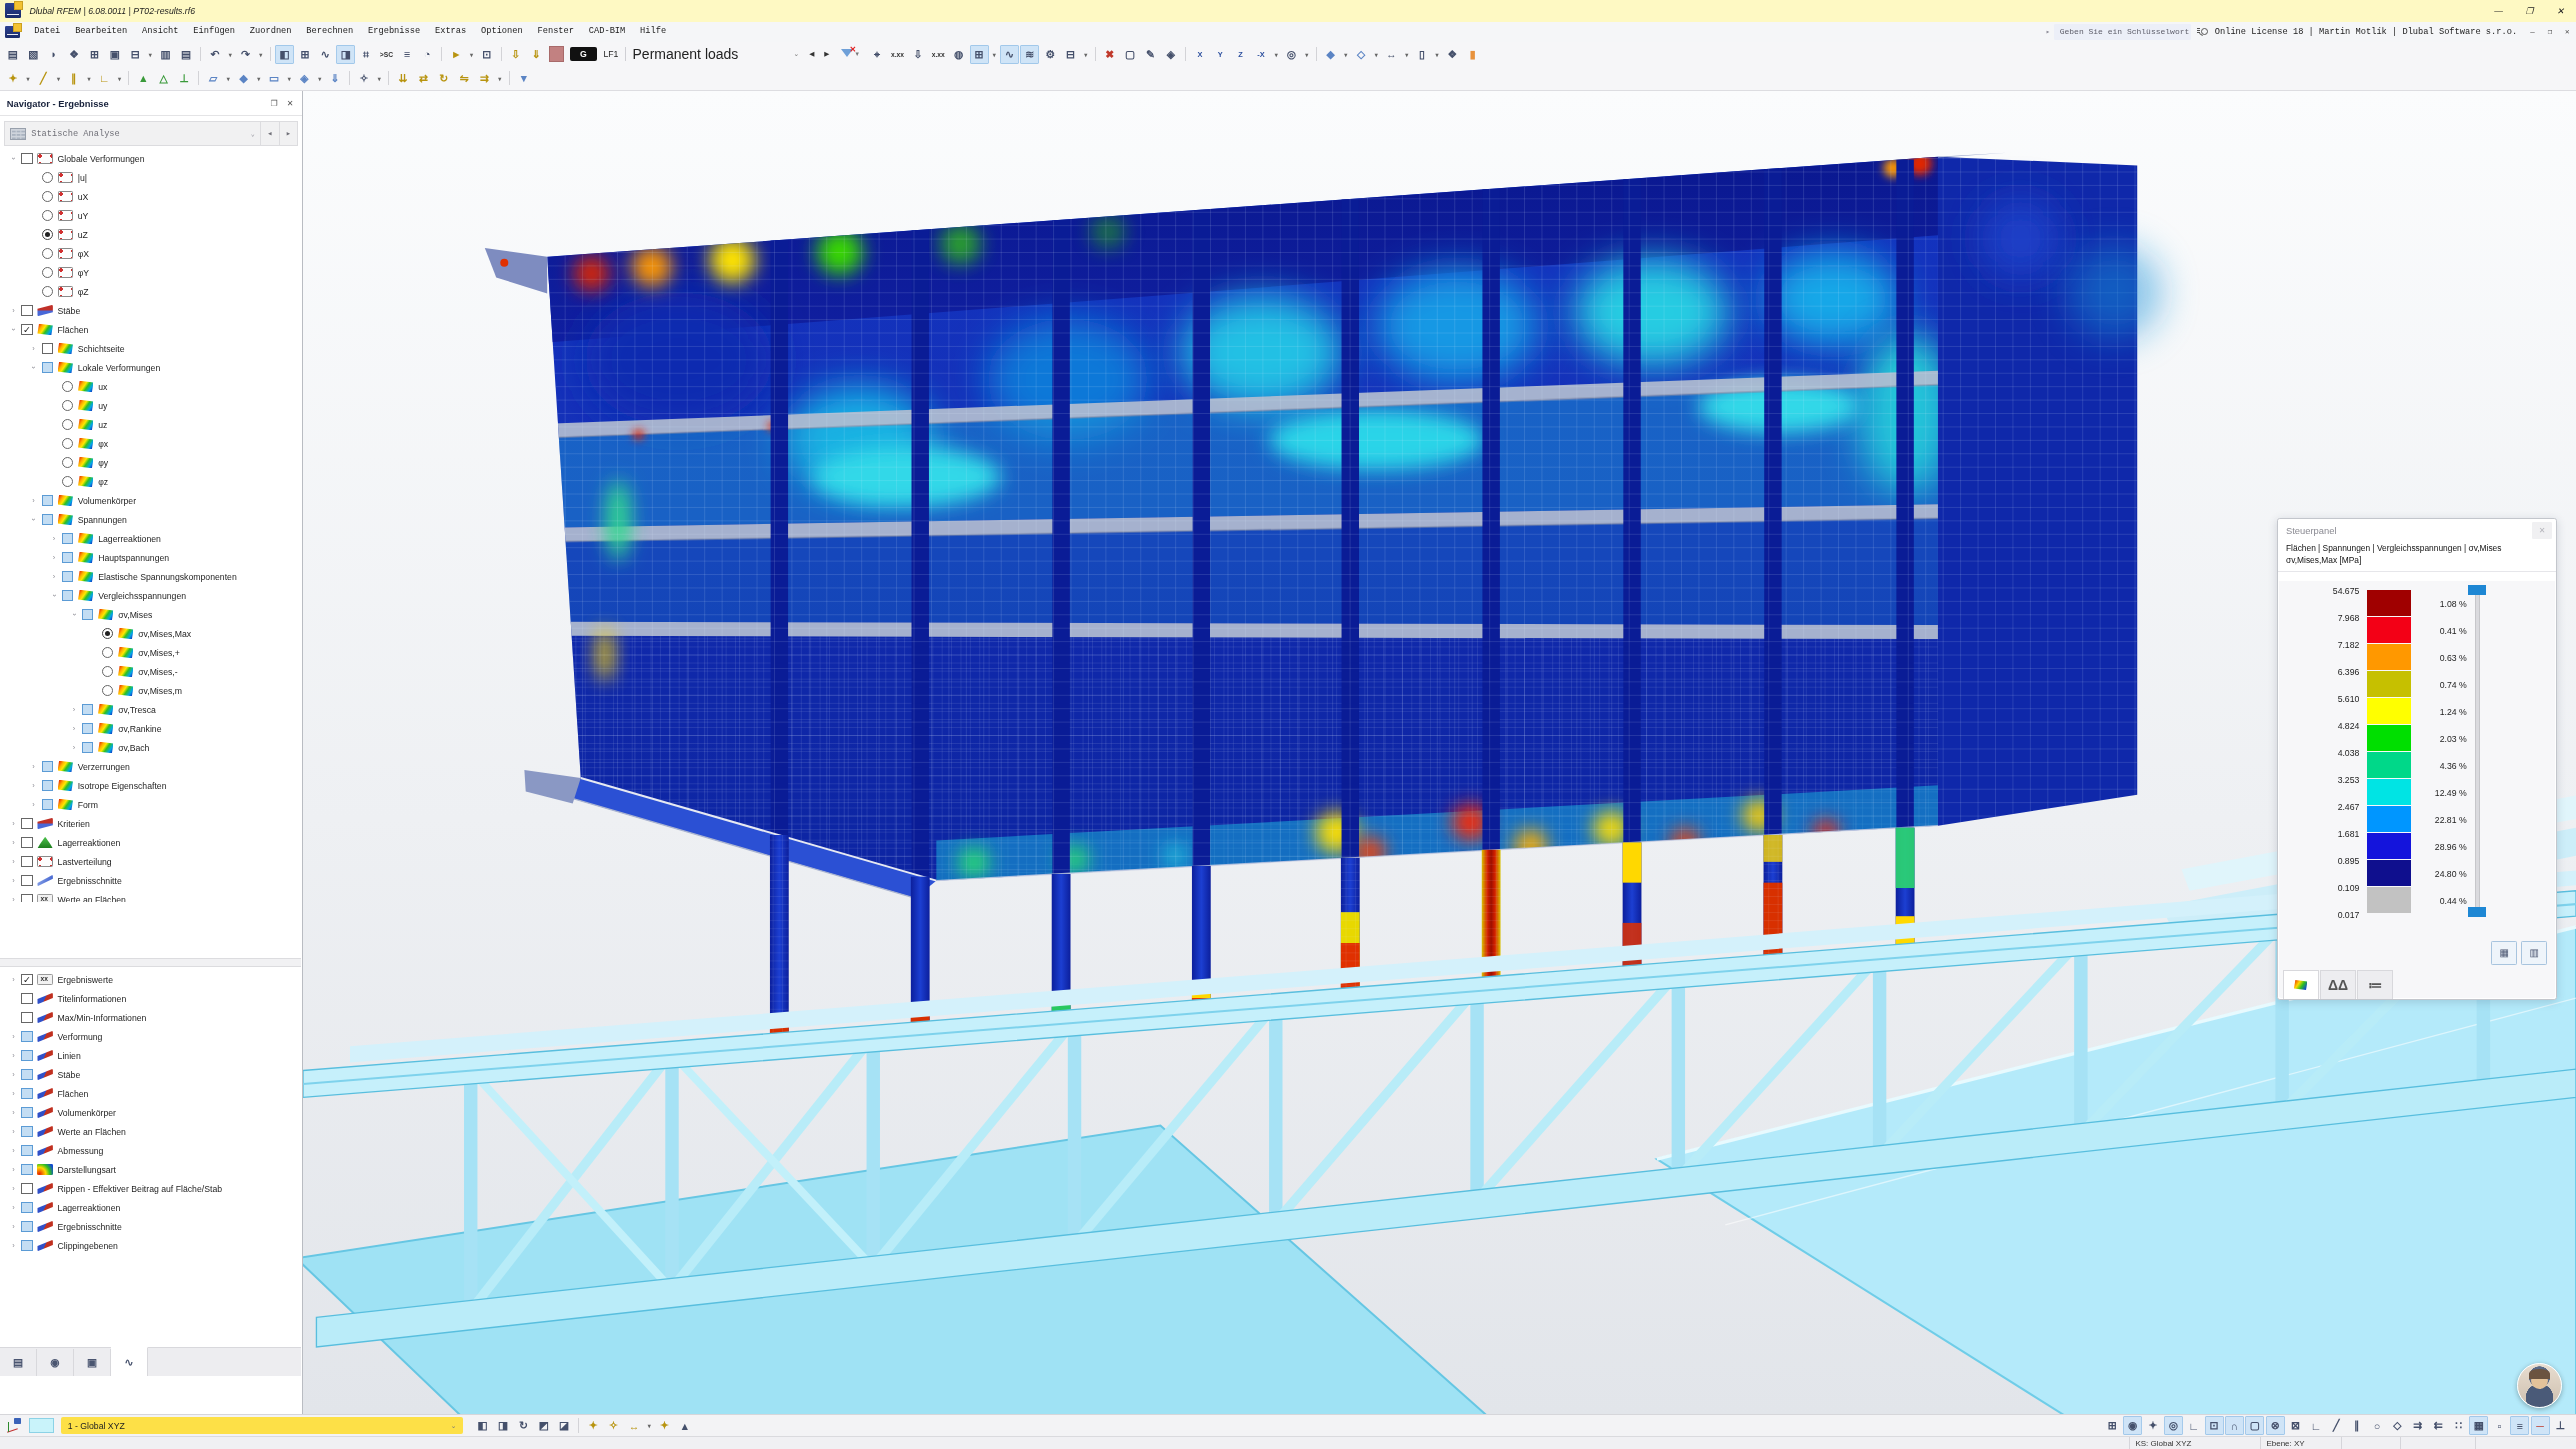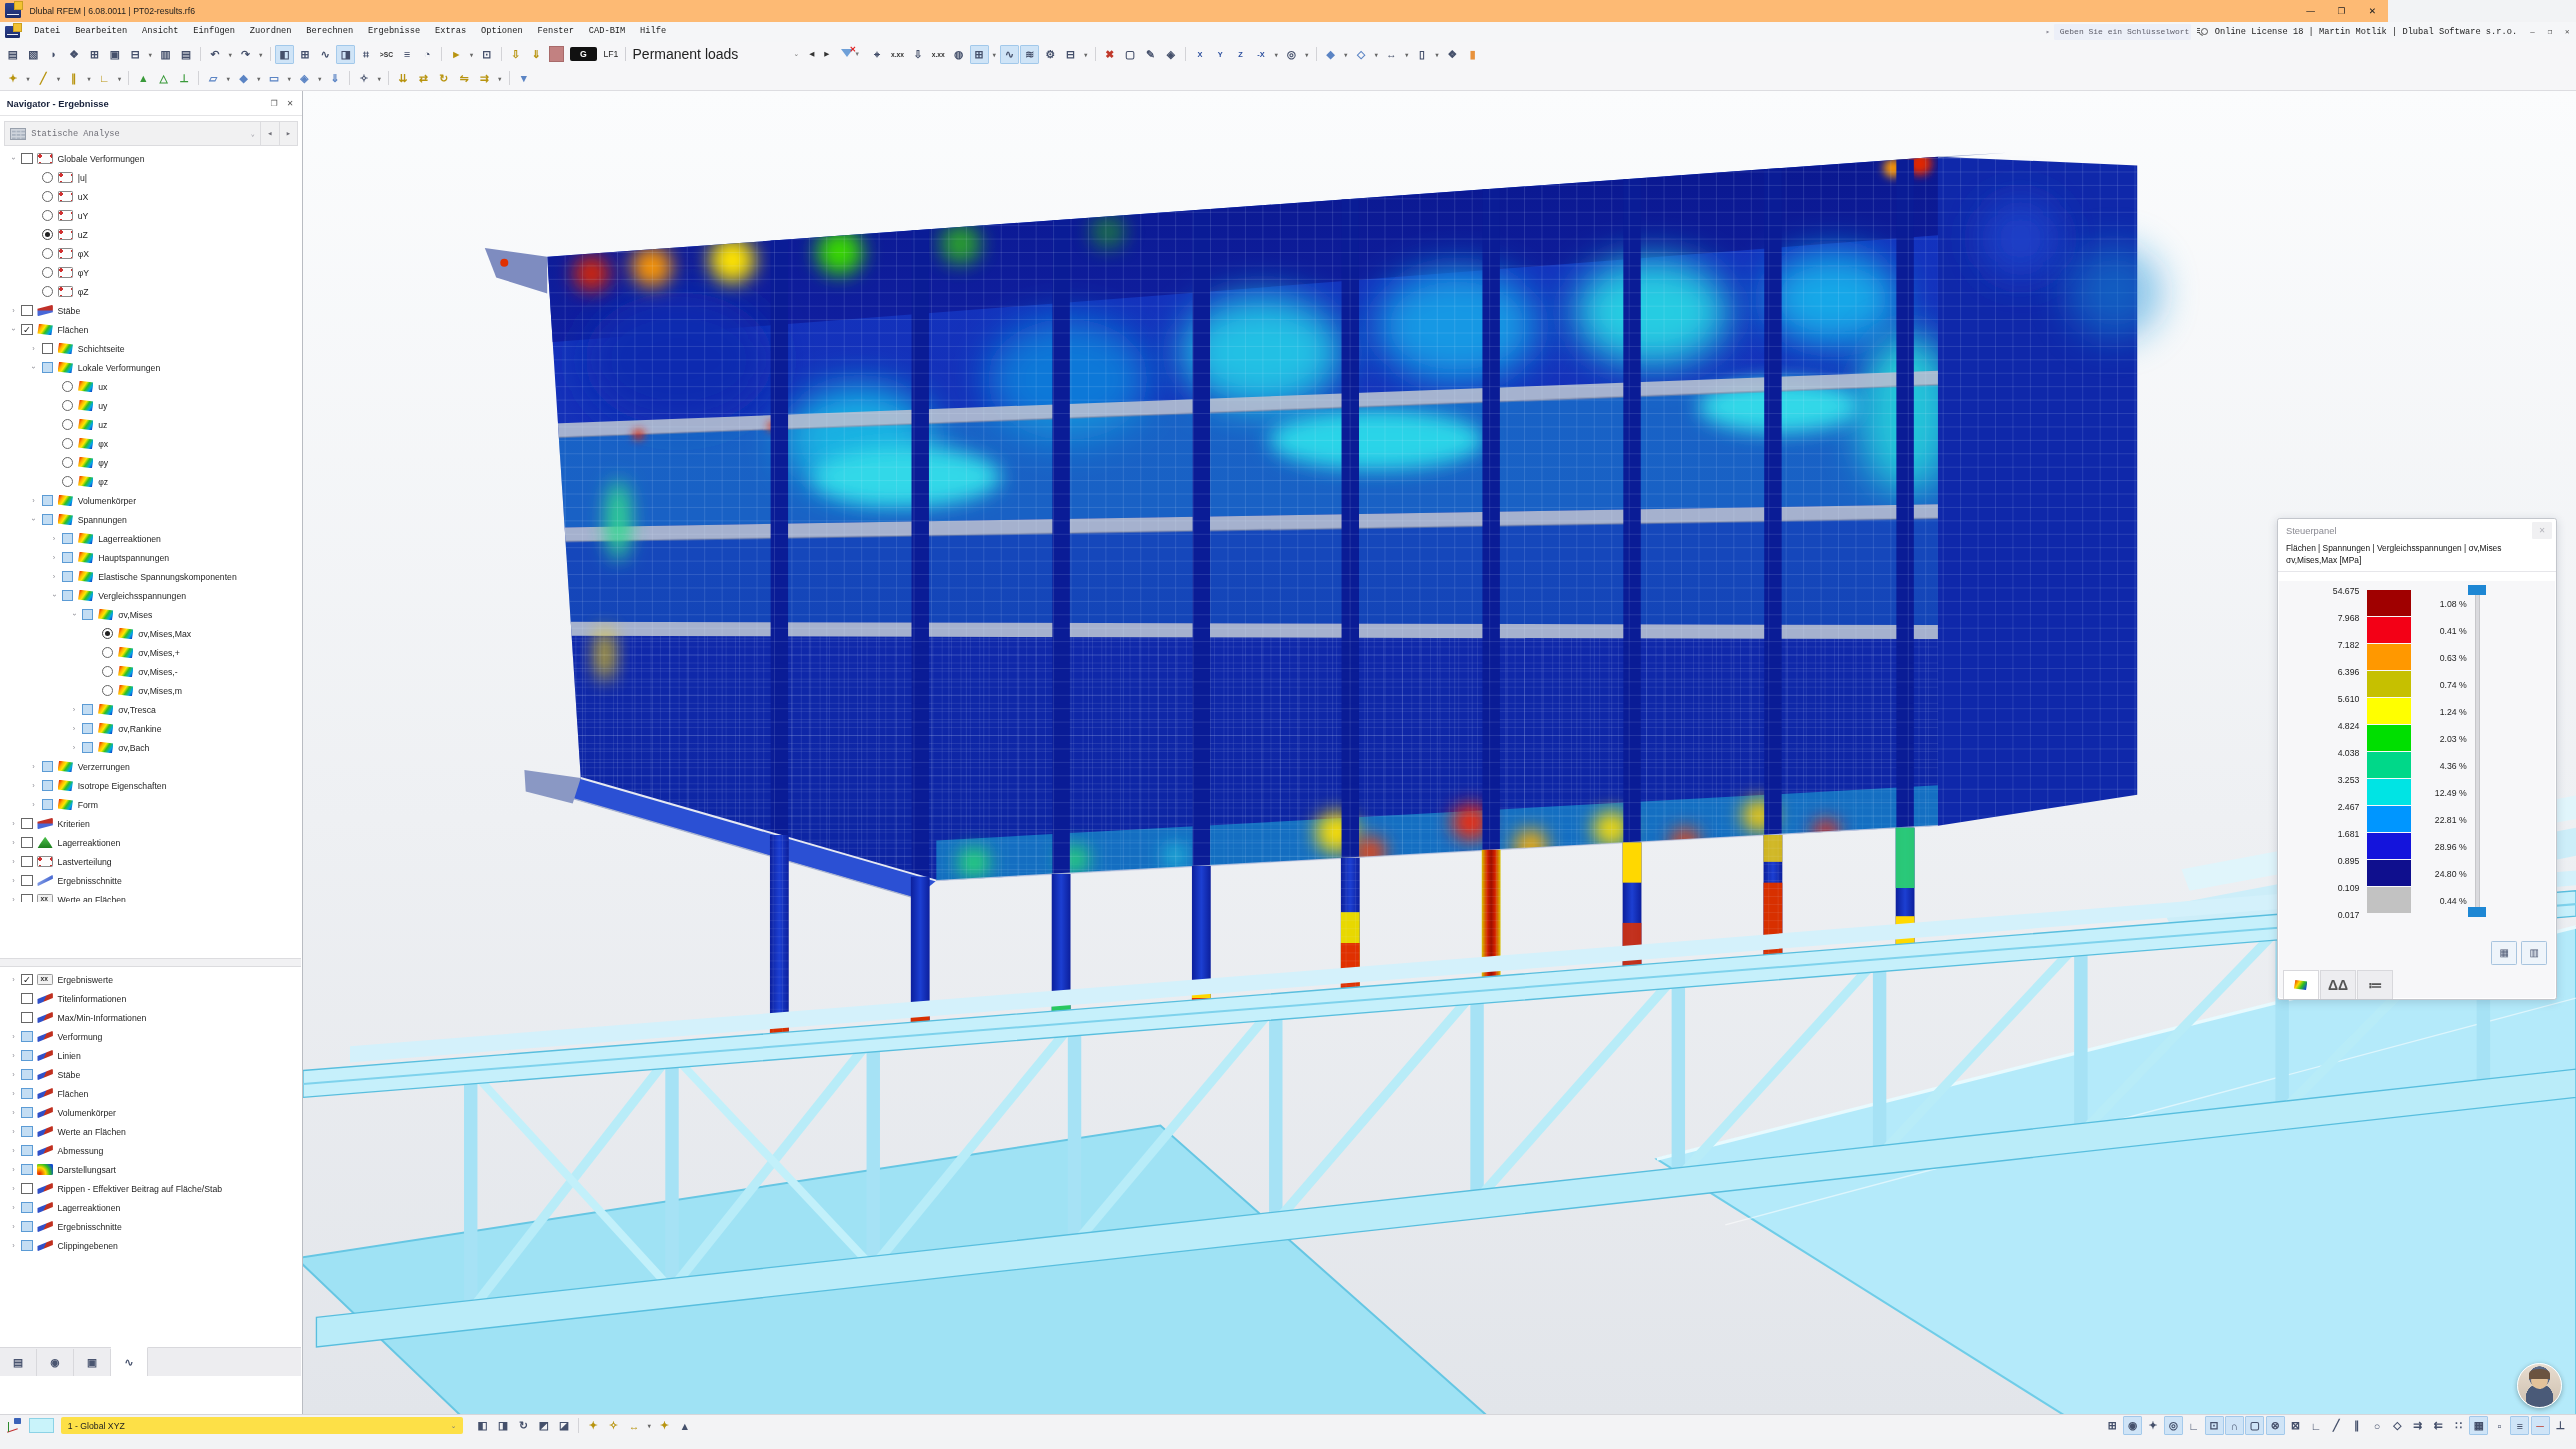--- a/index.html
+++ b/index.html
@@ -1,19 +1,19 @@
 <!DOCTYPE html>
 <html style="font-size:10.7px"><head>
 <meta charset="utf-8">
 <style>
   html,body{margin:0;padding:0;background:#dcdcdc;}
   body{font-family:"Liberation Sans", sans-serif; -webkit-font-smoothing:antialiased;}
   #app{position:relative;width:2576px;height:1449px;background:#f2f3f5;overflow:hidden;}
   
-  #titlebar{position:absolute;left:0;top:0;width:2388px;height:21.5px;background:#fdba74;border-bottom:0.7px solid #ececec;display:flex;align-items:center;}
+  #titlebar{position:absolute;left:0;top:0;width:2576px;height:21.5px;background:#fef9c3;border-bottom:0.7px solid #ececec;display:flex;align-items:center;font-style:italic;}
   .applogo{width:16px;height:14.8px;margin-left:5.4px;background:linear-gradient(180deg,#2c4190,#1a2c6b);position:relative;border-radius:1.3px;flex:none;}
   .applogo::after{content:"";position:absolute;right:-2px;top:-2.7px;width:7.4px;height:7.4px;background:#f3c231;border:0.7px solid #caa020;}
   .applogo::before{content:"";position:absolute;left:2px;bottom:2.7px;right:2px;height:1.3px;background:#e8eaf2;}
   #title{font-size:8.7px;color:#1c1c1c;margin-left:8px;}
   .winbtns{margin-left:auto;display:flex;height:100%;}
   .winbtn{width:31px;height:100%;display:flex;align-items:center;justify-content:center;font-size:8.7px;color:#222;cursor:pointer;}
   
   #menubar{position:absolute;left:0;top:21.5px;width:2576px;height:20px;background:#f5f6f8;border-bottom:0.7px solid #e3e4e8;display:flex;align-items:center;font-family:Liberation Mono, monospace;}
   .applogo.small{width:14.8px;height:12px;margin-left:5.4px;}
   #menus{display:flex;align-items:center;margin-left:6.7px;}
@@ -1413,15 +1413,27 @@
         </span>
         <span class="ti a r">
           <b class="tg">─</b>
         </span>
         <span class="ti">
           <b class="tg">⊥</b>
         </span>
       </div>
   </div>
 
+  <div id="statusbar">
+    <div class="sspacer"></div>
+    <div class="sseg" style="width:131px;">
+        <span>KS: Global XYZ</span>
+      </div>
+    <div class="sseg" style="width:81px;">
+        <span>Ebene: XY</span>
+      </div>
+    <div class="sseg" style="width:59px;"></div>
+    <div class="sseg" style="width:75px;"></div>
+    <div class="sseg" style="width:101px;"></div>
+  </div>
 
 </div>
 
 
 </body></html>

